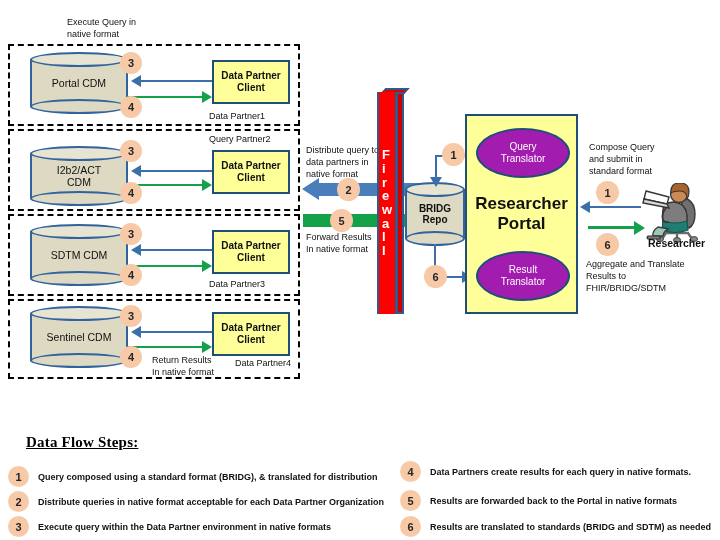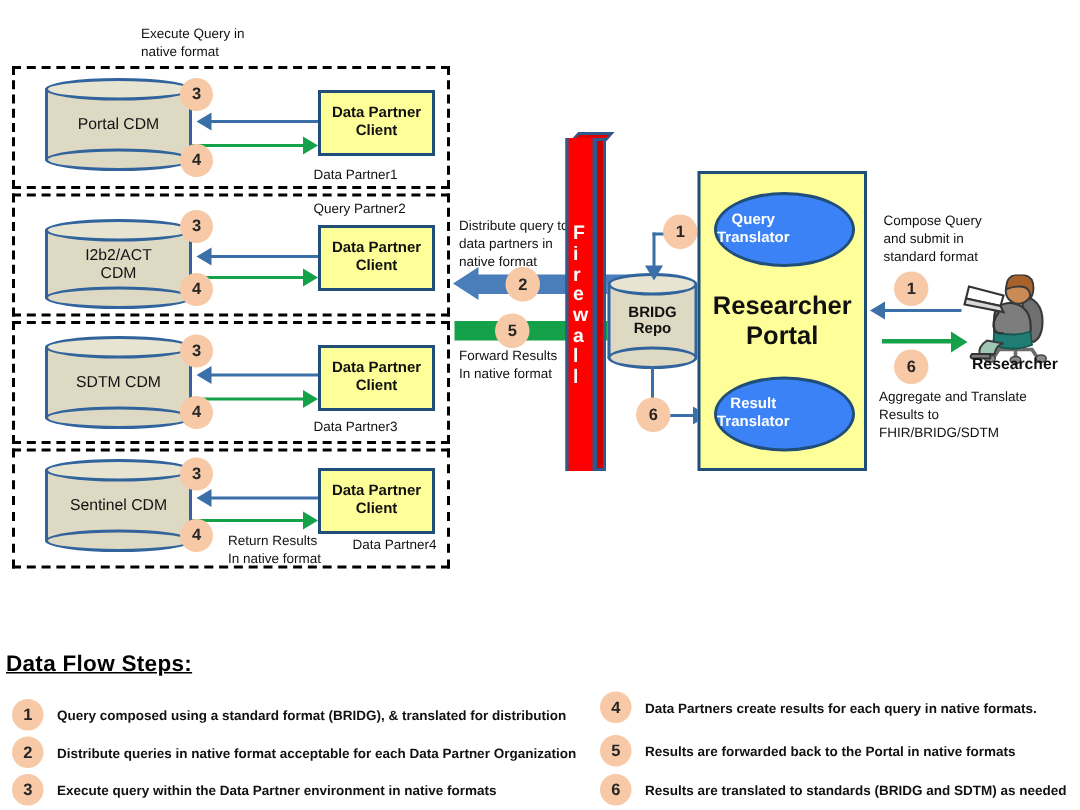--- a/index.html
+++ b/index.html
@@ -47,37 +47,37 @@
   #firewall-bar{position:absolute;background:#FF0000;border-left:2px solid #2E5B8C;
        border-right:2px solid #2E5B8C;box-sizing:border-box;
        display:flex;flex-direction:column;align-items:center;justify-content:center;
        color:#ffffff;font-weight:bold;font-size:13px;line-height:1.05;}
   #firewall-side{position:absolute;background:#CC0000;border:2px solid #2E5B8C;box-sizing:border-box;}
   #firewall-top{position:absolute;background:#E10000;border:2px solid #2E5B8C;box-sizing:border-box;
        transform:skewX(-42deg);}
 
   
   #portal-box{position:absolute;background:#FFFF99;border:2.5px solid #1F4E79;box-sizing:border-box;}
-  .ellipse{position:absolute;background:#3b82f6;border:2.5px solid #1F4E79;border-radius:50%;
-           display:flex;align-items:center;text-align:center;
-           color:#ffffff;font-weight:bold;font-size:10px;line-height:1.2;box-sizing:border-box;}
+  .ellipse{position:absolute;background:#a21caf;border:2.5px solid #1F4E79;border-radius:50%;
+           display:flex;align-items:center;justify-content:center;text-align:center;
+           color:#ffffff;font-weight:normal;font-size:10px;line-height:1.2;box-sizing:border-box;}
   #portal-title{position:absolute;width:100%;text-align:center;font-size:17px;font-weight:bold;color:#111;line-height:1.15;}
 
   
   #legend-title{position:absolute;font-size:15px;font-weight:bold;color:#000;
       text-decoration:underline;letter-spacing:.2px;}
   .leg-row{position:absolute;display:flex;align-items:center;}
   .leg-circ{width:21px;height:21px;border-radius:50%;background:#F7C9A6;flex:0 0 21px;
       display:flex;align-items:center;justify-content:center;font-size:11px;font-weight:bold;color:#262626;}
   .leg-txt{margin-left:9px;font-size:9px;color:#111;white-space:nowrap;font-weight:bold;}
 </style>
 </head>
 <body>
 
-<div class="cap" style="left:94px;top:16px;">
+<div class="cap" style="left:67px;top:16px;">
   <span>Execute Query in<br>native format</span>
 </div>
 
 <div class="abs dp-frame" style="left:8px;top:44px;width:292px;height:82px;"></div>
 <div class="cyl" style="left:30px;top:52px;width:98px;height:62px;">
   <div class="body"></div>
   <div class="top"></div>
   <div class="bot"></div>
   <div class="lbl">
       <span>Portal CDM</span>
@@ -270,21 +270,21 @@
   <circle cx="43" cy="11" r="8.5" fill="#C98A55" stroke="#3a3a3a" stroke-width="1.3"></circle>
   <path d="M35 10 q-1 -10 9 -10 q9 0 9 9 q0 4 -2 7 q0 -8 -7 -8 q-6 0 -9 2 z" fill="#A8622C" stroke="#3a3a3a" stroke-width="1.2"></path>
 
   <path d="M10 8 L33 14 L31 21 L8 16 z" fill="#FFFFFF" stroke="#333" stroke-width="1.4"></path>
   <path d="M8 16 L31 21 L33 25 L7 20 z" fill="#D8D8D8" stroke="#333" stroke-width="1.4"></path>
 </svg>
 <div class="cap" style="left:648px;top:236px;font-size:10.5px;font-weight:bold;">
   <span>Researcher</span>
 </div>
 
-<div id="legend-title" style="left:4px;top:434px;"><span>Data Flow Steps: </span></div>
+<div id="legend-title" style="left:26px;top:434px;font-family:Liberation Serif, serif;"><span>Data Flow Steps: </span></div>
 
 <div class="leg-row" style="left:8px;top:466px;">
   <div class="leg-circ">
       <span>1</span>
     </div>
   <div class="leg-txt">Query composed using a standard format (BRIDG),  &amp; translated for distribution</div>
 </div>
 <div class="leg-row" style="left:8px;top:491px;">
   <div class="leg-circ">
       <span>2</span>

